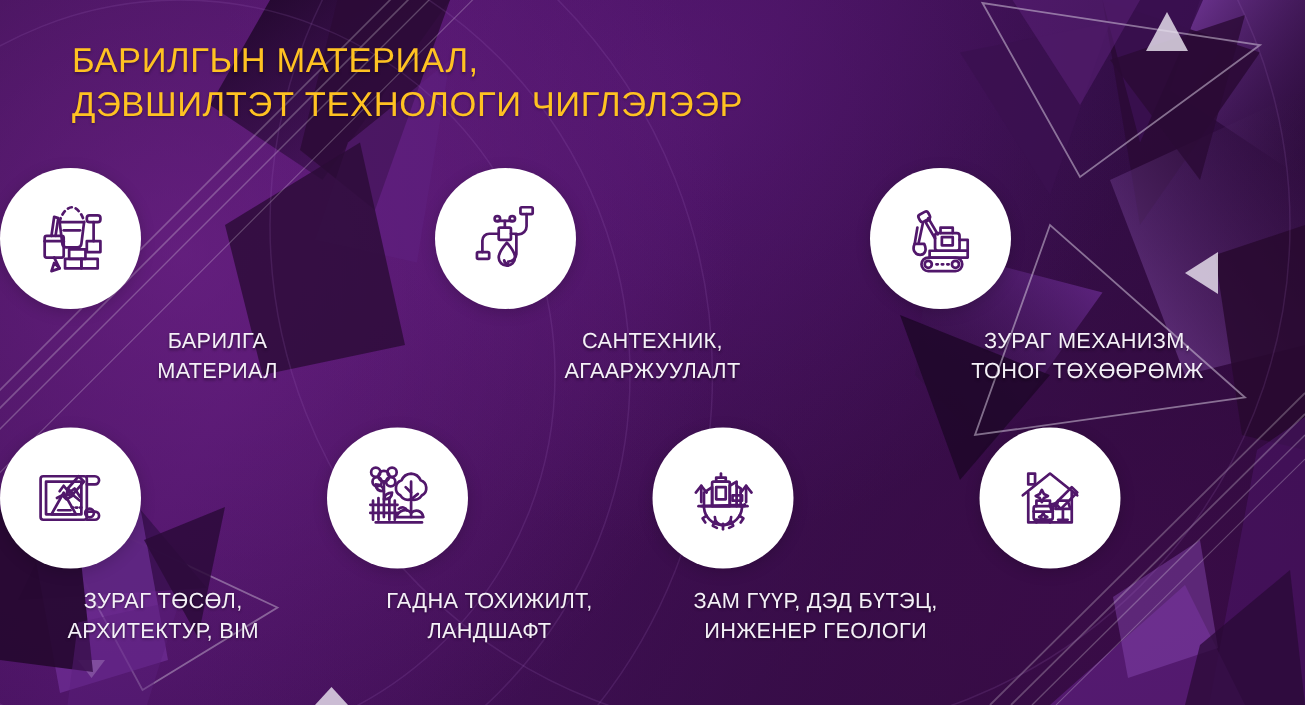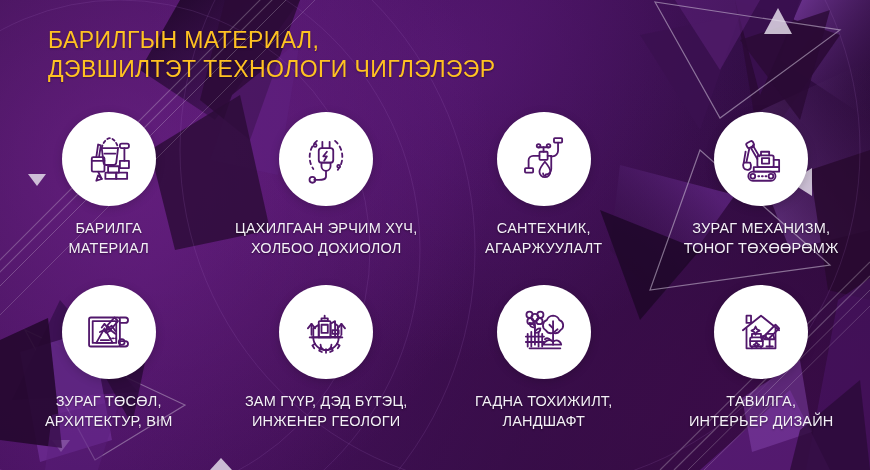--- a/index.html
+++ b/index.html
@@ -25,21 +25,21 @@
     font-size:23px;font-weight:normal;line-height:29px;
     letter-spacing:.4px;
     white-space:pre-line;
     text-shadow:0 1px 2px rgba(0,0,0,.35);
   }
 
   .grid-row{position:absolute;left:0;width:870px;display:flex;}
   .row1{top:112px;}
   .row2{top:285px;}
 
-  .cell{flex:1 1 0;display:flex;flex-direction:column;align-items:center;}
+  .cell{flex:1 1 0;display:flex;flex-direction:column;}
   .circle{
     width:94px;height:94px;border-radius:50%;
     background:#ffffff;
     display:flex;align-items:center;justify-content:center;
     box-shadow:0 2px 10px rgba(0,0,0,.18);
   }
   .circle svg{display:block;}
   .label{
     margin-top:12px;
     color:#f4f0f7;
@@ -173,38 +173,20 @@
             <path d="M44 34h10v8H44z"></path>
             <rect x="28" y="47" width="12" height="7"></rect>
             <rect x="40" y="47" width="12" height="7"></rect>
             <rect x="31" y="40" width="12" height="7"></rect>
           </svg>
         </div>
         <div class="label">БАРИЛГА
 МАТЕРИАЛ</div>
       </div>
 
-      <div class="cell">
-        <div class="circle">
-          <svg width="58" height="58" viewBox="0 0 64 64" fill="none" stroke="#51176b" stroke-width="2" stroke-linecap="round" stroke-linejoin="round">
-            <path d="M22 12a23 23 0 0 0-8 18 23 23 0 0 0 4 13" stroke-dasharray="4 4"></path>
-            <path d="M42 12a23 23 0 0 1 8 18 23 23 0 0 1-5 14" stroke-dasharray="4 4"></path>
-            <rect x="24" y="20" width="16" height="16" rx="3"></rect>
-            <path d="M28 20v-7M36 20v-7"></path>
-            <path d="M27 36h10v4a5 5 0 0 1-5 5 5 5 0 0 1-5-5z"></path>
-            <path d="M33 24l-4 5h4l-3 5"></path>
-            <path d="M32 45v6c0 4-4 4-8 4h-5"></path>
-            <circle cx="17" cy="55" r="3.2"></circle>
-            <circle cx="20" cy="17" r="1.6"></circle>
-            <circle cx="46" cy="40" r="1.6"></circle>
-          </svg>
-        </div>
-        <div class="label">ЦАХИЛГААН ЭРЧИМ ХҮЧ,
-ХОЛБОО ДОХИОЛОЛ</div>
-      </div>
 
       <div class="cell">
         <div class="circle">
           <svg width="58" height="58" viewBox="0 0 64 64" fill="none" stroke="#51176b" stroke-width="2" stroke-linecap="round" stroke-linejoin="round">
             <rect x="43" y="9" width="9" height="5" rx="1"></rect>
             <path d="M47.5 14v9a6 6 0 0 1-6 6h-2"></path>
             <rect x="27" y="24" width="9" height="9" rx="1"></rect>
             <path d="M27 28.5h-7a5 5 0 0 0-5 5V42"></path>
             <path d="M36 28.5h4"></path>
             <path d="M40 29v14a6 6 0 0 1-6 6"></path>
@@ -261,20 +243,45 @@
             <path d="M22 32l4-2 3 3 5-3 5 4"></path>
             <path d="M18 44l9-16 9 16z"></path>
             <path d="M23 41h9"></path>
             <path d="M30 25l8-9 4 4-8 9z"></path>
             <path d="M30 25l-1 5 5-1"></path>
             <path d="M33 39h1M36 39h1M39 39h1"></path>
           </svg>
         </div>
         <div class="label">ЗУРАГ ТӨСӨЛ,
 АРХИТЕКТУР, BIM</div>
+      </div>
+
+      <div class="cell">
+        <div class="circle">
+          <svg width="58" height="58" viewBox="0 0 64 64" fill="none" stroke="#51176b" stroke-width="2" stroke-linecap="round" stroke-linejoin="round">
+            <circle cx="22" cy="16" r="4"></circle>
+            <circle cx="16" cy="13" r="3.4"></circle>
+            <circle cx="28" cy="13" r="3.4"></circle>
+            <circle cx="17" cy="20" r="3.4"></circle>
+            <circle cx="27" cy="20" r="3.4"></circle>
+            <path d="M22 20v26"></path>
+            <path d="M22 27c-4 0-6-2-6-5 3 0 6 2 6 5z"></path>
+            <path d="M22 33c4 0 6-2 6-5-3 0-6 2-6 5z"></path>
+            <path d="M42 14a8 8 0 0 1 7 5 6 6 0 0 1 1 11 7 7 0 0 1-8 3 7 7 0 0 1-8-3 6 6 0 0 1 1-11 8 8 0 0 1 7-5z"></path>
+            <path d="M42 20v26"></path>
+            <path d="M42 28l-4-4M42 33l5-4"></path>
+            <path d="M14 34v14M18 32v16M26 32v16M30 34v14"></path>
+            <path d="M12 37h20M12 43h20"></path>
+            <path d="M31 46c2-5 8-7 11-3 3-3 8-2 9 3z"></path>
+            <path d="M33 40c2-2 5-1 6 1"></path>
+            <path d="M16 50h34"></path>
+          </svg>
+        </div>
+        <div class="label">ГАДНА ТОХИЖИЛТ,
+ЛАНДШАФТ</div>
       </div>
 
       <div class="cell">
         <div class="circle">
           <svg width="58" height="58" viewBox="0 0 64 64" fill="none" stroke="#51176b" stroke-width="2" stroke-linecap="round" stroke-linejoin="round">
             <path d="M16 38h32v-1c0-.5 0-.5 0 0z"></path>
             <path d="M14 38h36"></path>
             <path d="M18 38V28l6-4v14"></path>
             <rect x="24" y="20" width="13" height="18" rx="1"></rect>
             <rect x="27" y="24" width="7" height="9"></rect>
@@ -294,61 +301,34 @@
             <path d="M26 46a6 6 0 0 0 12 0"></path>
           </svg>
         </div>
         <div class="label">ЗАМ ГҮҮР, ДЭД БҮТЭЦ,
 ИНЖЕНЕР ГЕОЛОГИ</div>
       </div>
 
       <div class="cell">
         <div class="circle">
           <svg width="58" height="58" viewBox="0 0 64 64" fill="none" stroke="#51176b" stroke-width="2" stroke-linecap="round" stroke-linejoin="round">
-            <circle cx="22" cy="16" r="4"></circle>
-            <circle cx="16" cy="13" r="3.4"></circle>
-            <circle cx="28" cy="13" r="3.4"></circle>
-            <circle cx="17" cy="20" r="3.4"></circle>
-            <circle cx="27" cy="20" r="3.4"></circle>
-            <path d="M22 20v26"></path>
-            <path d="M22 27c-4 0-6-2-6-5 3 0 6 2 6 5z"></path>
-            <path d="M22 33c4 0 6-2 6-5-3 0-6 2-6 5z"></path>
-            <path d="M42 14a8 8 0 0 1 7 5 6 6 0 0 1 1 11 7 7 0 0 1-8 3 7 7 0 0 1-8-3 6 6 0 0 1 1-11 8 8 0 0 1 7-5z"></path>
-            <path d="M42 20v26"></path>
-            <path d="M42 28l-4-4M42 33l5-4"></path>
-            <path d="M14 34v14M18 32v16M26 32v16M30 34v14"></path>
-            <path d="M12 37h20M12 43h20"></path>
-            <path d="M31 46c2-5 8-7 11-3 3-3 8-2 9 3z"></path>
-            <path d="M33 40c2-2 5-1 6 1"></path>
-            <path d="M16 50h34"></path>
-          </svg>
-        </div>
-        <div class="label">ГАДНА ТОХИЖИЛТ,
-ЛАНДШАФТ</div>
-      </div>
-
-      <div class="cell">
-        <div class="circle">
-          <svg width="58" height="58" viewBox="0 0 64 64" fill="none" stroke="#51176b" stroke-width="2" stroke-linecap="round" stroke-linejoin="round">
             <path d="M12 30L32 14l20 16"></path>
             <path d="M16 28v22h32V28"></path>
             <rect x="16" y="14" width="5" height="8"></rect>
             <rect x="20" y="38" width="14" height="10" rx="1.5"></rect>
             <path d="M20 42h14"></path>
             <path d="M22 38v-4h10v4"></path>
             <path d="M22 48v2M32 48v2"></path>
             <path d="M38 34h7l2 6H36z"></path>
             <path d="M41.5 40v8"></path>
             <path d="M38 48h7"></path>
             <path d="M36 36l12-12 4 4-12 12z"></path>
             <path d="M36 36l-4 1 1 4z"></path>
             <path d="M26 26l1.5 3 3 1.5-3 1.5-1.5 3-1.5-3-3-1.5 3-1.5z"></path>
             <path d="M27 43l1 2 2 1-2 1-1 2-1-2-2-1 2-1z"></path>
           </svg>
         </div>
-        <div class="label">ТАВИЛГА,
-ИНТЕРЬЕР ДИЗАЙН</div>
       </div>
 
     </div>
 
   </div>
 </div>
 
 </body></html>

